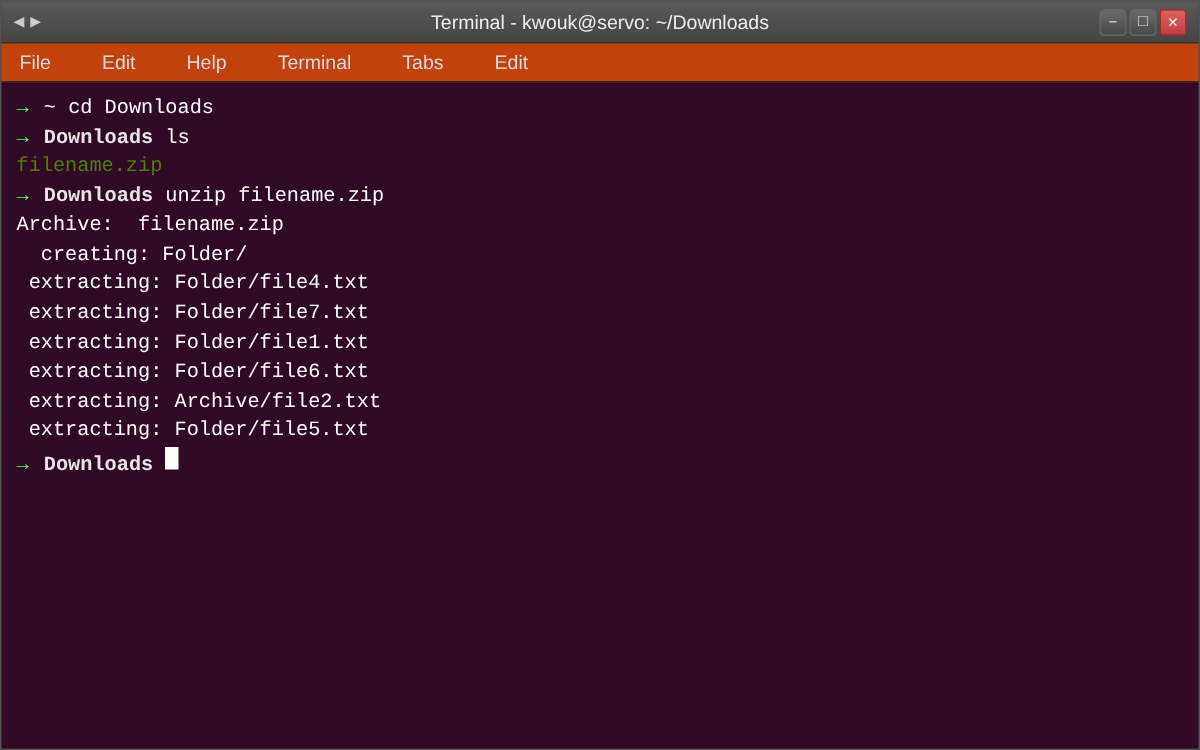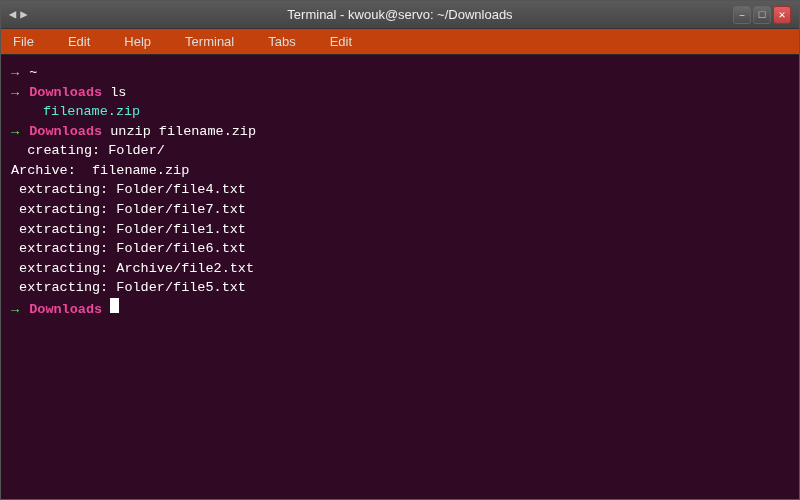--- a/index.html
+++ b/index.html
@@ -114,32 +114,31 @@
       align-items: baseline;
       white-space: pre;
     }
 
     .prompt-arrow {
       color: #5fff5f;
       margin-right: 2px;
     }
 
     .prompt-dir {
-      color: #ec4899;
+      color: #e5e5e5;
       font-weight: bold;
       text-align: center;
     }
 
     .prompt-cmd {
       color: #ffffff;
     }
 
     .output-cyan {
-      color: #5eead4;
-      margin-left: 32px;
+      color: #4d7c0f;
     }
 
     .output-white {
       color: #ffffff;
     }
 
     .cursor {
       display: inline-block;
       width: 9px;
       height: 15px;
@@ -178,44 +177,45 @@
     <span class="menu-item">Terminal</span>
     <span class="menu-item">Tabs</span>
     <span class="menu-item">Edit</span>
   </div>
 
   <div class="terminal-body">
 
     <div class="line">
       <span class="prompt-arrow">→</span>
       <span class="output-white"> ~ </span>
+      <span class="prompt-cmd">cd Downloads</span>
     </div>
 
     <div class="line">
       <span class="prompt-arrow">→</span>
       <span class="prompt-dir"> Downloads </span>
       <span class="prompt-cmd">ls</span>
     </div>
 
     <div class="line">
       <span class="output-cyan">filename.zip</span>
     </div>
 
     <div class="line">
       <span class="prompt-arrow">→</span>
       <span class="prompt-dir"> Downloads </span>
       <span class="prompt-cmd">unzip filename.zip</span>
     </div>
 
     <div class="line">
+      <span class="output-white">Archive:  filename.zip</span>
+    </div>
+
+    <div class="line">
       <span class="output-white">  creating: Folder/</span>
-    </div>
-
-    <div class="line">
-      <span class="output-white">Archive:  filename.zip</span>
     </div>
 
     <div class="line">
       <span class="output-white"> extracting: Folder/file4.txt</span>
     </div>
     <div class="line">
       <span class="output-white"> extracting: Folder/file7.txt</span>
     </div>
     <div class="line">
       <span class="output-white"> extracting: Folder/file1.txt</span>

